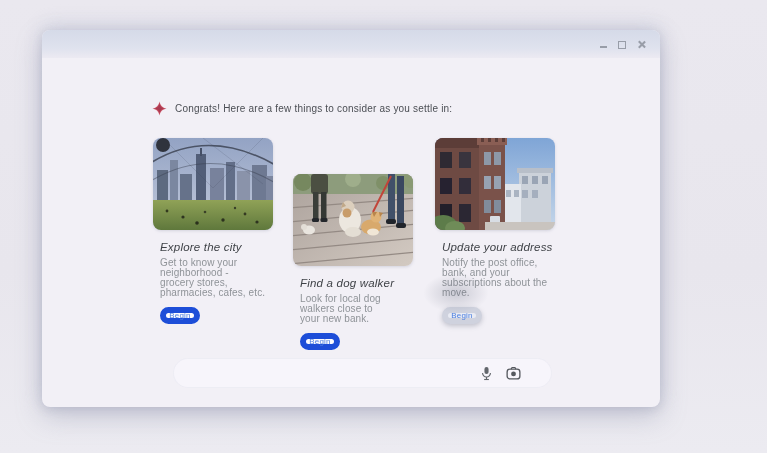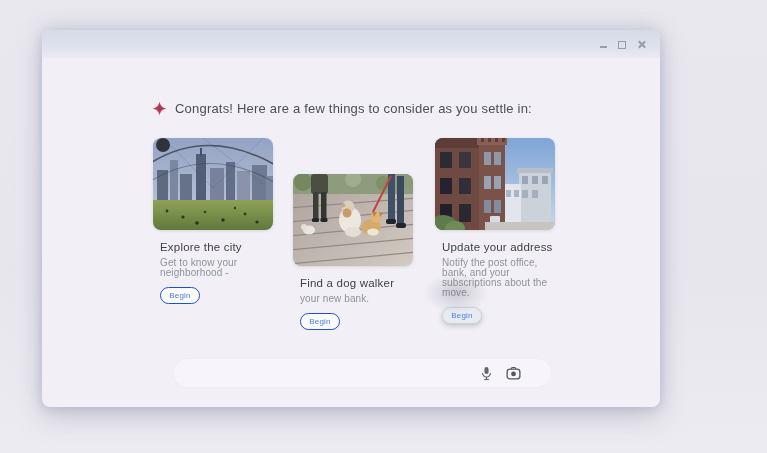--- a/index.html
+++ b/index.html
@@ -24,31 +24,31 @@
   .glyph-max { width:8px; height:8px; border:1.5px solid #989da8; margin-bottom:0px; }
   .glyph-close { position:relative; width:9px; height:9px; margin-bottom:0; }
   .glyph-close::before, .glyph-close::after {
     content:''; position:absolute; left:4px; top:0; width:1.6px; height:9px; background:#989da8;
   }
   .glyph-close::before { transform:rotate(45deg); }
   .glyph-close::after  { transform:rotate(-45deg); }
 
   .header-row { position:absolute; left:110px; top:70px; height:16px; display:flex; align-items:center; gap:8px; }
   .spark { width:15px; height:15px; display:block; }
-  .header-text { font-size:13px; color:#4b4e54; letter-spacing:0.2px; }
+  .header-text { font-size:10px; color:#4b4e54; letter-spacing:0.2px; }
 
   .card { position:absolute; top:108px; width:122px; }
   .card-1 { left:111px; } .card-2 { left:251px;margin-top:36px; } .card-3 { left:393px; }
   .card-image { width:120px; height:92px; border-radius:8px; overflow:hidden; display:block; box-shadow:0 1px 3px rgba(120,125,150,0.25); }
   .card-image svg { display:block; }
-  .card-title { margin:11px 0 0 7px; font-size:11.5px; color:#3f4247; letter-spacing:0.2px; }
+  .card-title { margin:11px 0 0 7px; font-size:11.5px; color:#3f4247; letter-spacing:0.2px;font-style:italic; }
   .card-desc { margin:5px 0 0 7px; font-size:10px; line-height:10px; color:#8f9398; letter-spacing:0.1px; }
   .begin-btn {
     position:relative; margin:9px 0 0 7px; width:40px; height:17px;
-    background:#fcfbfe; border:1px solid #1d4ed8; border-radius:9px;
+    background:#fcfbfe; border:6px solid #1d4ed8; border-radius:9px;
     font-family:"Liberation Sans", sans-serif; font-size:8px; color:#4b7fe0;
     display:flex; align-items:center; justify-content:center; cursor:pointer; letter-spacing:0.2px;
   }
   .begin-hover { background:#e9ebf3; border-color:#cfd2de; box-shadow:0 2px 5px rgba(100,105,125,0.35); }
   .halo { position:absolute; left:381px; top:243px; width:66px; height:40px; border-radius:50%;
     background:radial-gradient(ellipse at center, rgba(100,105,125,0.28) 0%, rgba(100,105,125,0.10) 45%, rgba(100,105,125,0) 70%); }
 
   .searchbar {
     position:absolute; left:131px; top:328px; width:379px; height:30px;
     background:#f7f5fb; border-radius:15px; box-shadow:0 0 0 1px rgba(160,165,185,0.10) inset;
@@ -119,20 +119,21 @@
             <circle cx="82" cy="70" r="1.2" fill="#3a4028"></circle>
           <path d="M-4 26 Q55 -12 124 28" fill="none" stroke="#383e4e" stroke-width="1.6" opacity="0.8"></path>
           <path d="M-4 44 Q58 6 124 46" fill="none" stroke="#383e4e" stroke-width="1.1" opacity="0.45"></path>
           <path d="M10 0 L60 50 M50 0 L110 46 M110 0 L60 50" stroke="#383e4e" stroke-width="0.5" opacity="0.3" fill="none"></path>
           <circle cx="10" cy="7" r="7" fill="#2f333d"></circle>
         </svg>
       </div>
       <div class="card-title">Explore the city</div>
       <div class="card-desc">
         <div>Get to know your neighborhood -</div>
+        <div>grocery stores, pharmacies, cafes, etc.</div>
       </div>
       <button class="begin-btn">Begin</button>
     </div>
 
     <div class="card card-2">
       <div class="card-image">
         <svg width="120" height="92" viewBox="0 0 120 92">
           <defs>
             <linearGradient id="deck" x1="0" y1="0" x2="1" y2="1">
               <stop offset="0" stop-color="#aba19b"></stop>
@@ -165,20 +166,21 @@
           <ellipse cx="60" cy="58" rx="8" ry="5" fill="#e4ded4"></ellipse>
           <ellipse cx="78" cy="53" rx="10" ry="7.5" fill="#d8a96c"></ellipse>
           <circle cx="83" cy="43" r="5.5" fill="#e0b377"></circle>
           <path d="M79 38 L81 43 L84 38 Z" fill="#b8854c"></path>
           <path d="M86 38 L87 43 L90 39 Z" fill="#b8854c"></path>
           <ellipse cx="80" cy="58" rx="6" ry="3.5" fill="#f0e6d6"></ellipse>
         </svg>
       </div>
       <div class="card-title">Find a dog walker</div>
       <div class="card-desc">
+        <div>Look for local dog walkers close to</div>
         <div>your new bank.</div>
       </div>
       <button class="begin-btn">Begin</button>
     </div>
 
     <div class="card card-3">
       <div class="card-image">
         <svg width="120" height="92" viewBox="0 0 120 92">
           <defs>
             <linearGradient id="sky3" x1="0" y1="0" x2="0" y2="1">

